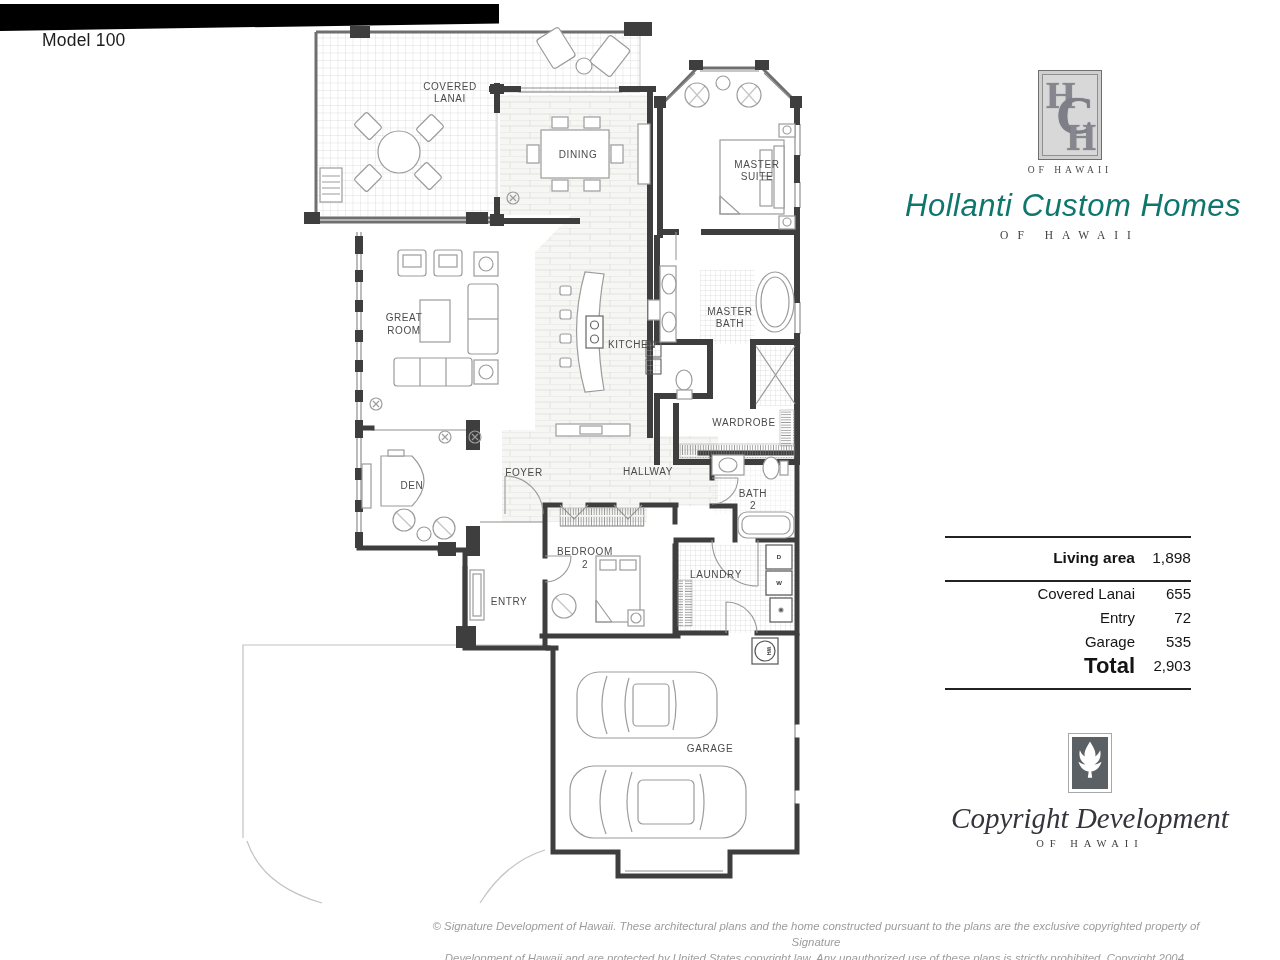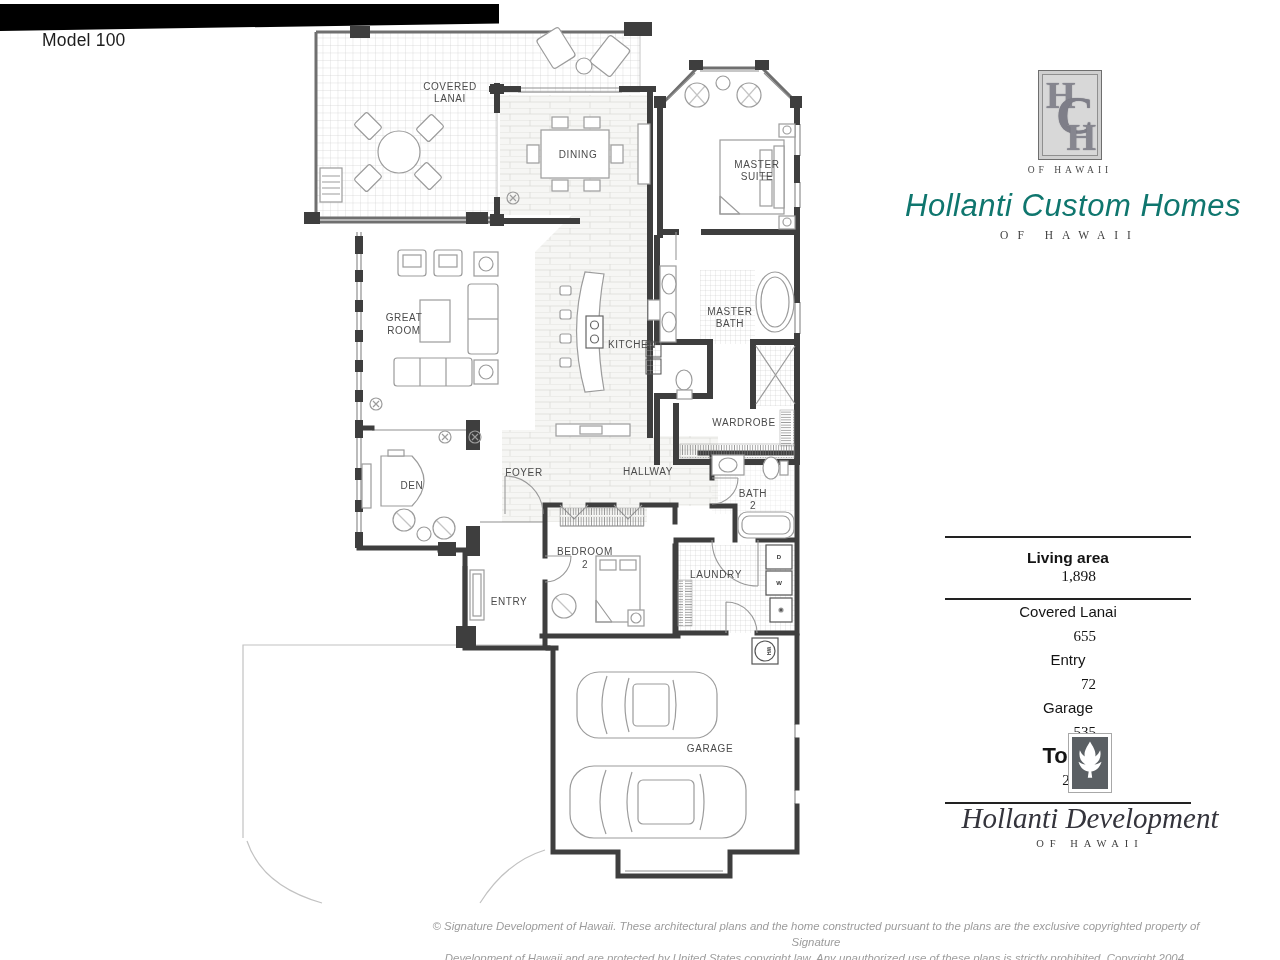--- a/index.html
+++ b/index.html
@@ -24,23 +24,23 @@
   #hch-caption{margin-top:5px;font-family:"Liberation Serif",serif;font-size:9.5px;
                letter-spacing:4px;color:#4a4a4a;}
   #hch-name{margin-top:13px;font-family:Liberation Sans, sans-serif;font-style:italic;
             font-size:31px;color:#0f766e;white-space:nowrap;letter-spacing:.5px;}
   #hch-sub{margin-top:5px;font-family:"Liberation Serif",serif;font-size:11.5px;
            letter-spacing:9px;color:#3f3f3f;}
 
   
   #area-table{left:945px;top:536px;width:246px;color:#141414;}
   .rule{border-top:2px solid #222;}
-  .trow{display:flex;align-items:center;flex-direction:column;}
+  .trow{display:flex;align-items:flex-start;}
   .trow .lbl{flex:1;text-align:right;}
-  .trow .val{width:56px;text-align:right;font-family:Liberation Serif, serif;}
+  .trow .val{width:56px;text-align:right;}
   #living-row{padding:11px 0 13px 0;font-size:15.5px;}
   #living-row .lbl{font-weight:bold;}
   .arow{font-size:15px;line-height:24px;}
   #rows-block{padding:0 0 10px 0;}
   #total-row .lbl{font-weight:bold;font-size:22px;}
 
   
   #brand-sig{left:935px;top:734px;width:310px;text-align:center;}
   #sig-box{width:36px;height:52px;margin:0 auto;background:#5b6064;border:3px solid #fff;
            outline:1px solid #a8a8a8;}
@@ -388,21 +388,21 @@
     </div>
     <div class="rule"></div>
   </div>
 
   <div id="brand-sig" class="abs">
     <div id="sig-box">
       <svg width="30" height="46" viewBox="0 0 34 48">
         <path d="M17,3 C13,10 10,14 11,20 C8,18 7,16 5.5,13 C4,20 6,26 12,29 C9,29 7,28 4,26 C6,33 11,37 15.5,37 L14.5,44 H19.5 L18.5,37 C23,37 28,33 30,26 C27,28 25,29 22,29 C28,26 30,20 28.5,13 C27,16 26,18 23,20 C24,14 21,10 17,3 Z" fill="#fff"></path>
       </svg>
     </div>
-    <div id="sig-name">Hollanti Development</div>
+    <div id="sig-name">Copyright Development</div>
     <div id="sig-sub">OF HAWAII</div>
   </div>
 
   <div id="copyright" class="abs">
     <div>© Signature Development of Hawaii. These architectural plans and the home constructed pursuant to the plans are the exclusive copyrighted property of Signature</div>
     <div>Development  of Hawaii and are protected by United States copyright law. Any unauthorized use of these plans is strictly prohibited. Copyright 2004.</div>
   </div>
 
 </div>
 

